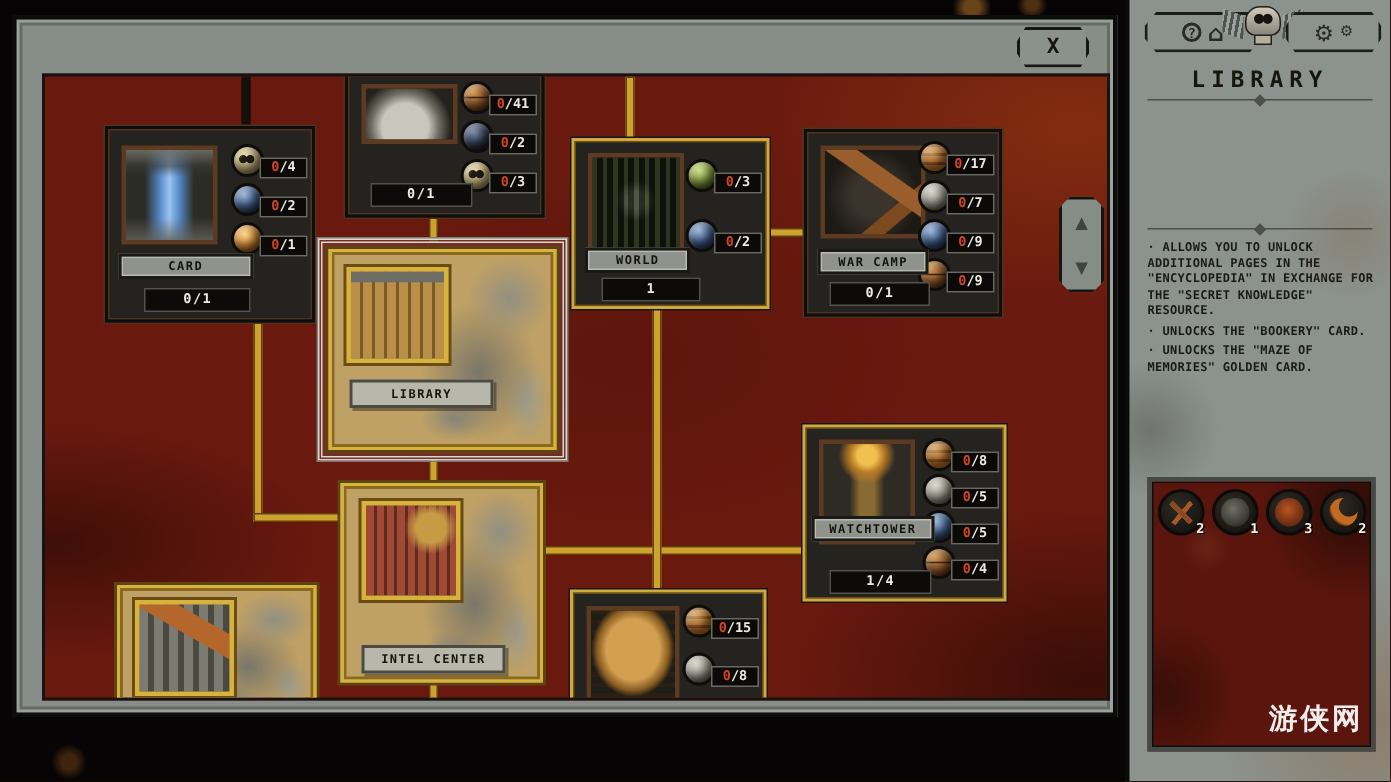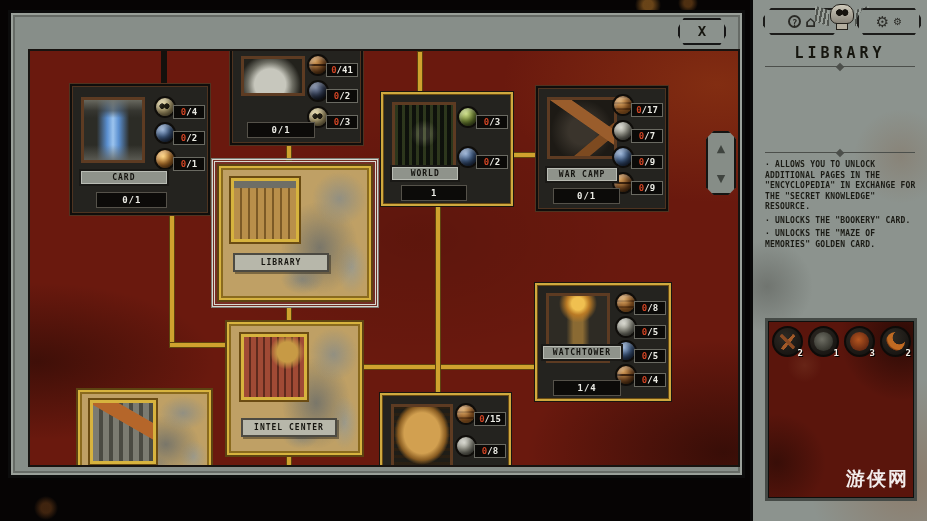--- a/index.html
+++ b/index.html
@@ -102,21 +102,21 @@
       min-width:32px;height:14px;padding:0 3px;display:flex;align-items:center;justify-content:center;
       font-size:9px;font-weight:bold;color:#ebebe4;letter-spacing:0;}
   .badge .num{color:#d04424;font-style:normal;}
   
   .plaque{position:absolute;text-align:center;font-weight:bold;}
   .plaque.name{left:7px;bottom:27px;width:66%;min-height:17px;background:#8f938b;border:2px solid #1a1916;
       color:#14130f;font-size:8px;letter-spacing:1px;padding:2px 1px 1px;line-height:9px;
       box-shadow:inset 0 0 0 1px #b9bcb4;}
   .plaque.count{left:18%;bottom:5px;width:52%;height:16px;background:#0c0b09;border:1px solid #55524a;
       color:#ecece6;font-size:9px;letter-spacing:1px;line-height:14px;}
-  .plaque.light{left:12px;bottom:16px;width:96px;background:#b7b7aa;border:2px solid #4c4a42;color:#15140f;
+  .plaque.light{left:12px;bottom:4px;width:96px;background:#b7b7aa;border:2px solid #4c4a42;color:#15140f;
       font-size:8px;letter-spacing:1px;padding:3px 1px;line-height:9px;z-index:5;box-shadow:2px 2px 0 rgba(0,0,0,.35);}
   
   .scrolly{position:absolute;left:703px;top:128px;width:30px;height:64px;background:#868d87;
       border:2px solid #151513;clip-path:polygon(25% 0,75% 0,100% 12%,100% 88%,75% 100%,25% 100%,0 88%,0 12%);
       display:flex;flex-direction:column;align-items:center;justify-content:space-around;z-index:6;}
   .scrolly span{color:#3f443f;font-size:11px;line-height:11px;cursor:pointer;font-family:"DejaVu Sans",sans-serif;}
   
   .sidebar{position:absolute;left:750px;top:0;width:177px;height:521px;background:#8c938e;
       border-left:3px solid #0a0a0a;
       background-image:

